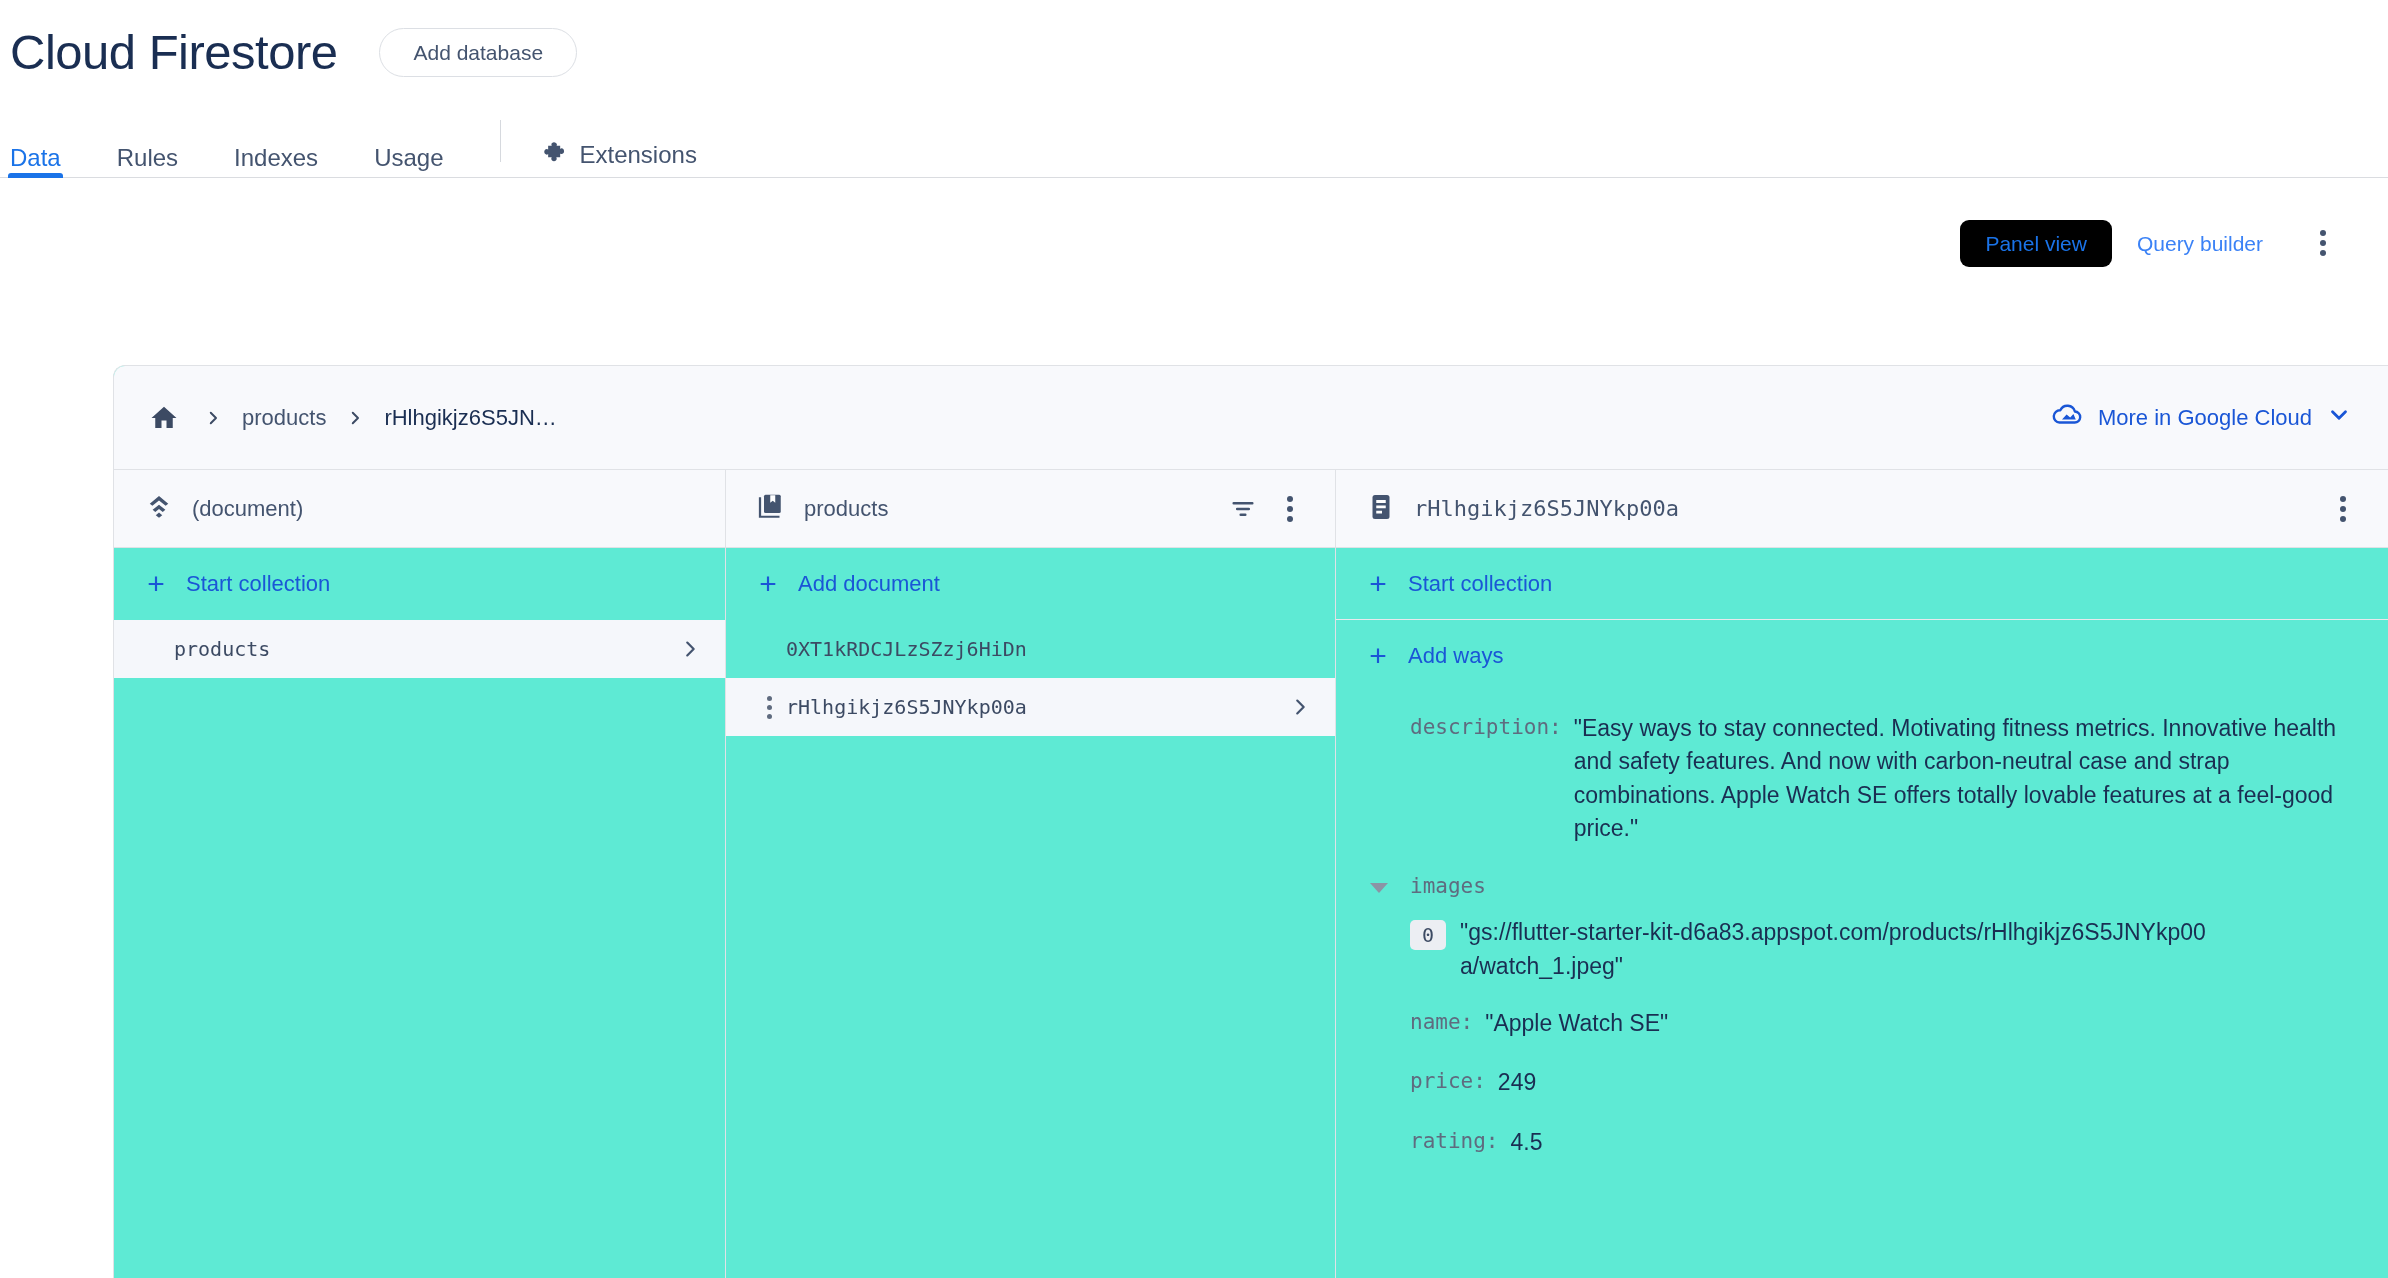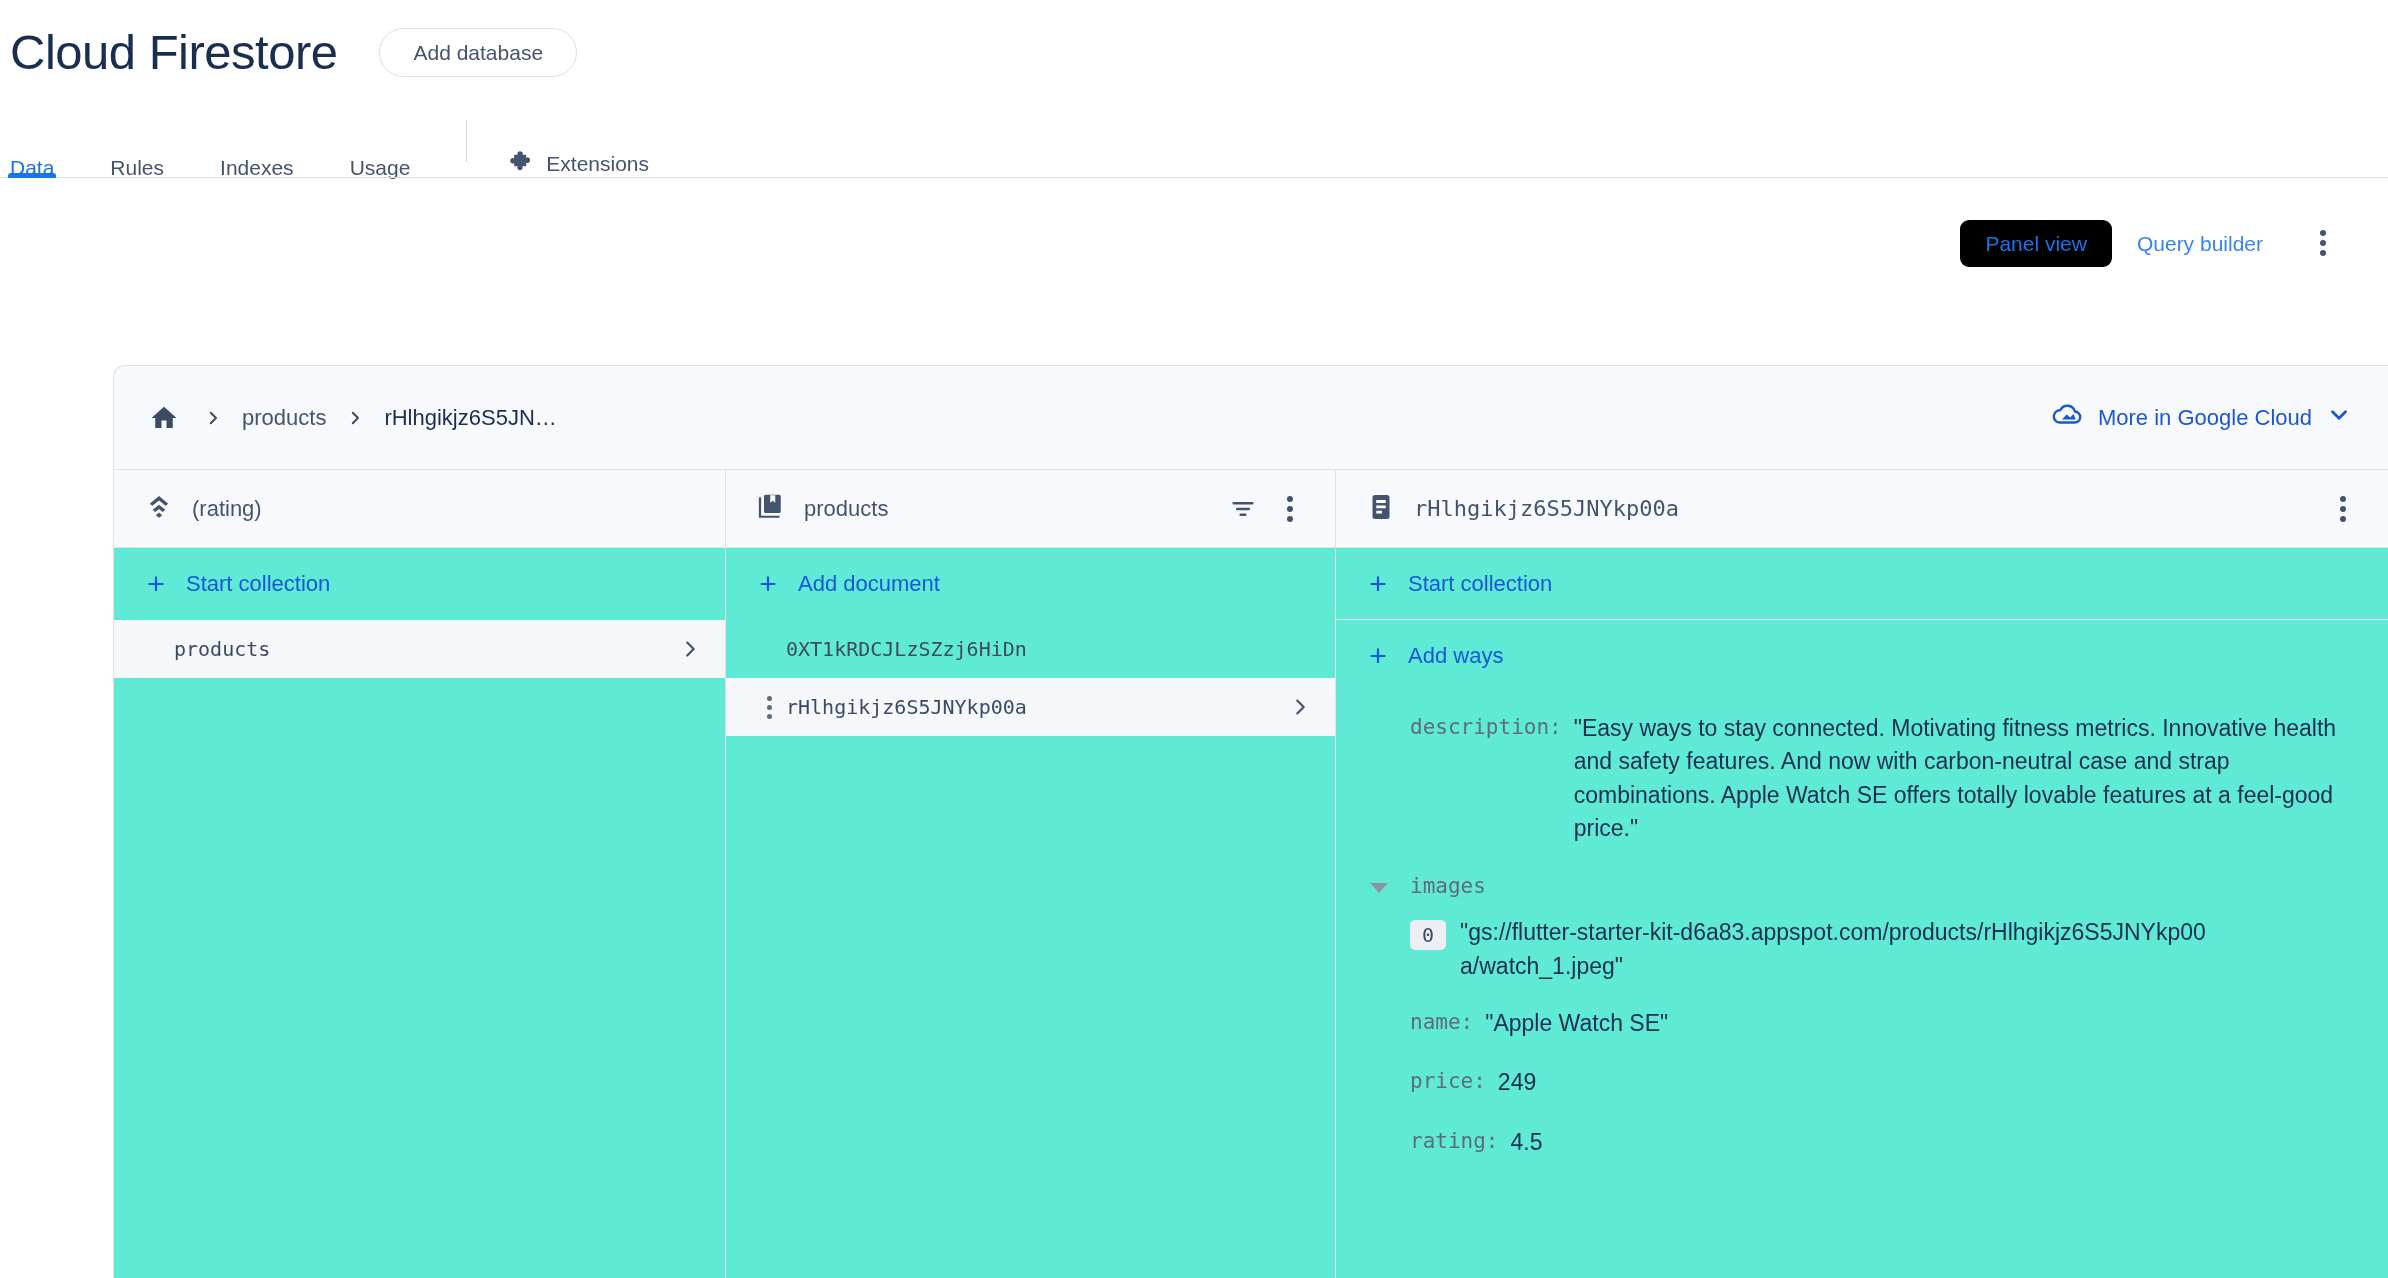--- a/index.html
+++ b/index.html
@@ -57,23 +57,23 @@
   }
   .tabs-bar::after {
     content: "";
     position: absolute;
     left: 0; right: 0; bottom: 0;
     height: 1px;
     background: #dadce0;
   }
   .tab {
     position: relative;
-    font-size: 21px;
+    font-size: 24px;
     color: #44546f;
-    padding: 0 0 0 0;
+    padding: 0 0 8px 0;
     margin-right: 56px;
     cursor: pointer;
     line-height: 1;
     white-space: nowrap;
   }
   .tab.active {
     color: #1a73e8;
     font-weight: 500;
   }
   .tab.active::after {
@@ -458,21 +458,21 @@
 
     <div class="col col-db">
       <div class="col-header">
         <span>
           <svg width="30" height="30" viewBox="0 0 24 24" aria-hidden="true">
             <path fill="#44546f" d="M12 3.2 4.6 9.3l2.1 1.7L12 6.7l5.3 4.3 2.1-1.7z"></path>
             <path fill="#44546f" d="M12 10.1 6.9 14.2l2.1 1.7L12 13.5l3 2.4 2.1-1.7z"></path>
             <path fill="#44546f" d="M12 16.4l-2.6 2.1 2.6 2.1 2.6-2.1z"></path>
           </svg>
         </span>
-        <span class="col-header-title">(rating)</span>
+        <span class="col-header-title">(document)</span>
       </div>
       <div class="add-row">
         <span class="plus">+</span>
         <span>Start collection</span>
       </div>
       <div class="list-row selected">
         <span class="row-handle ghost">
             <i></i>
             <i></i>
             <i></i>

